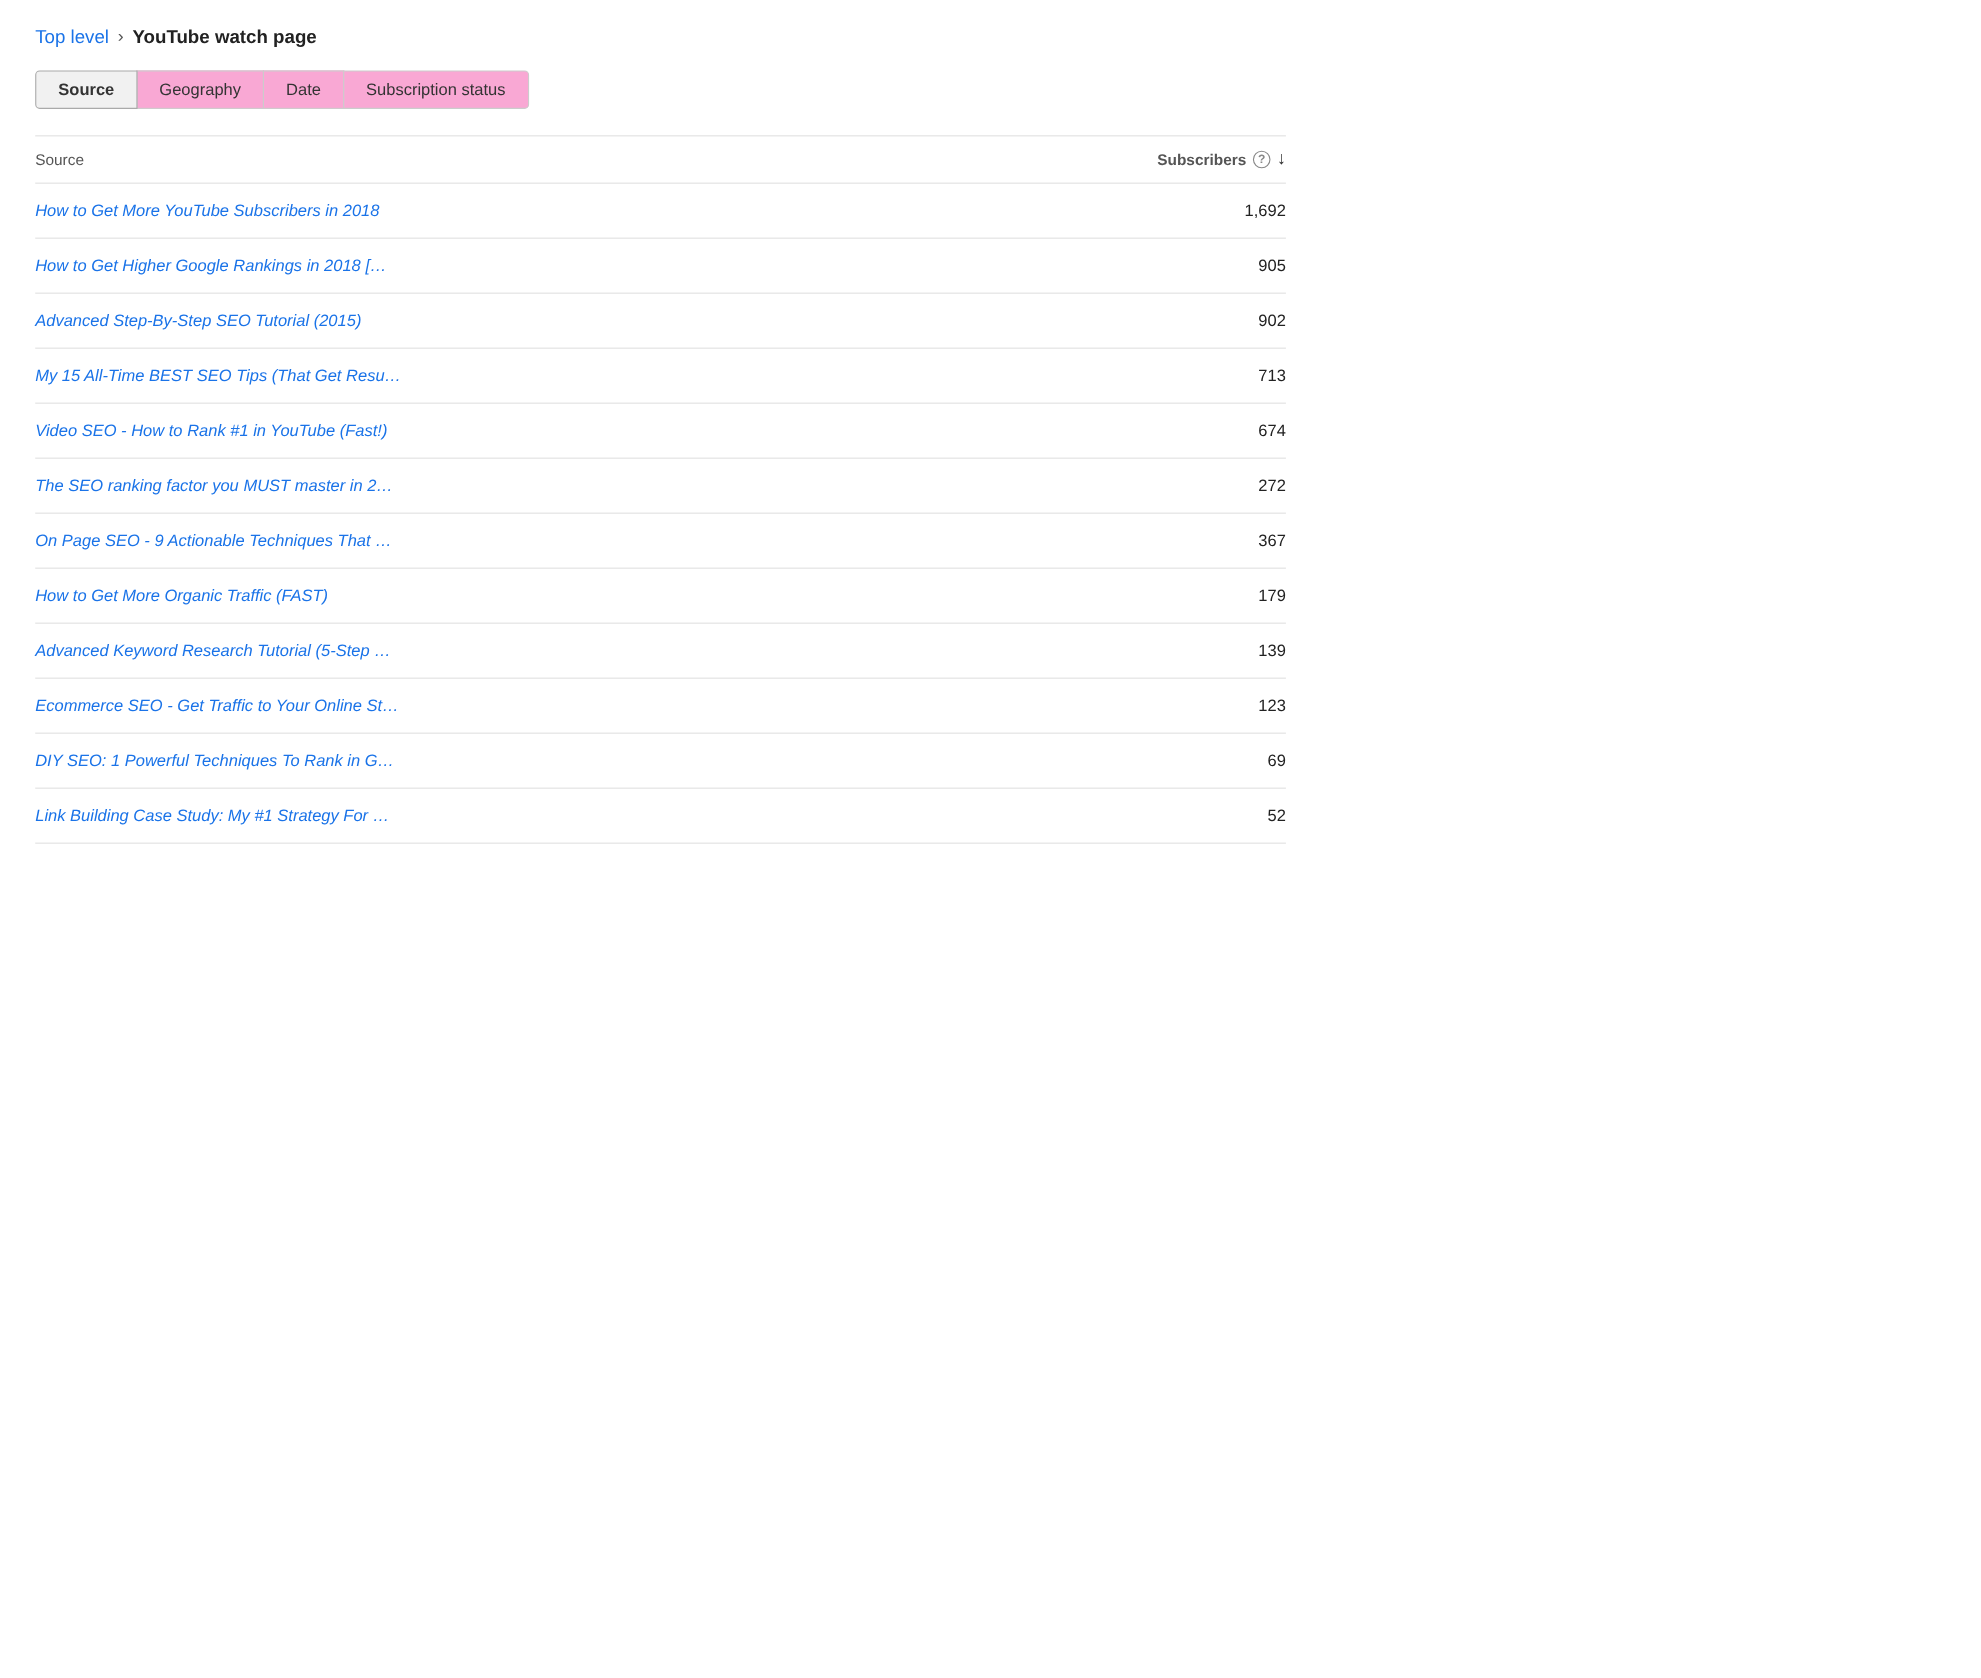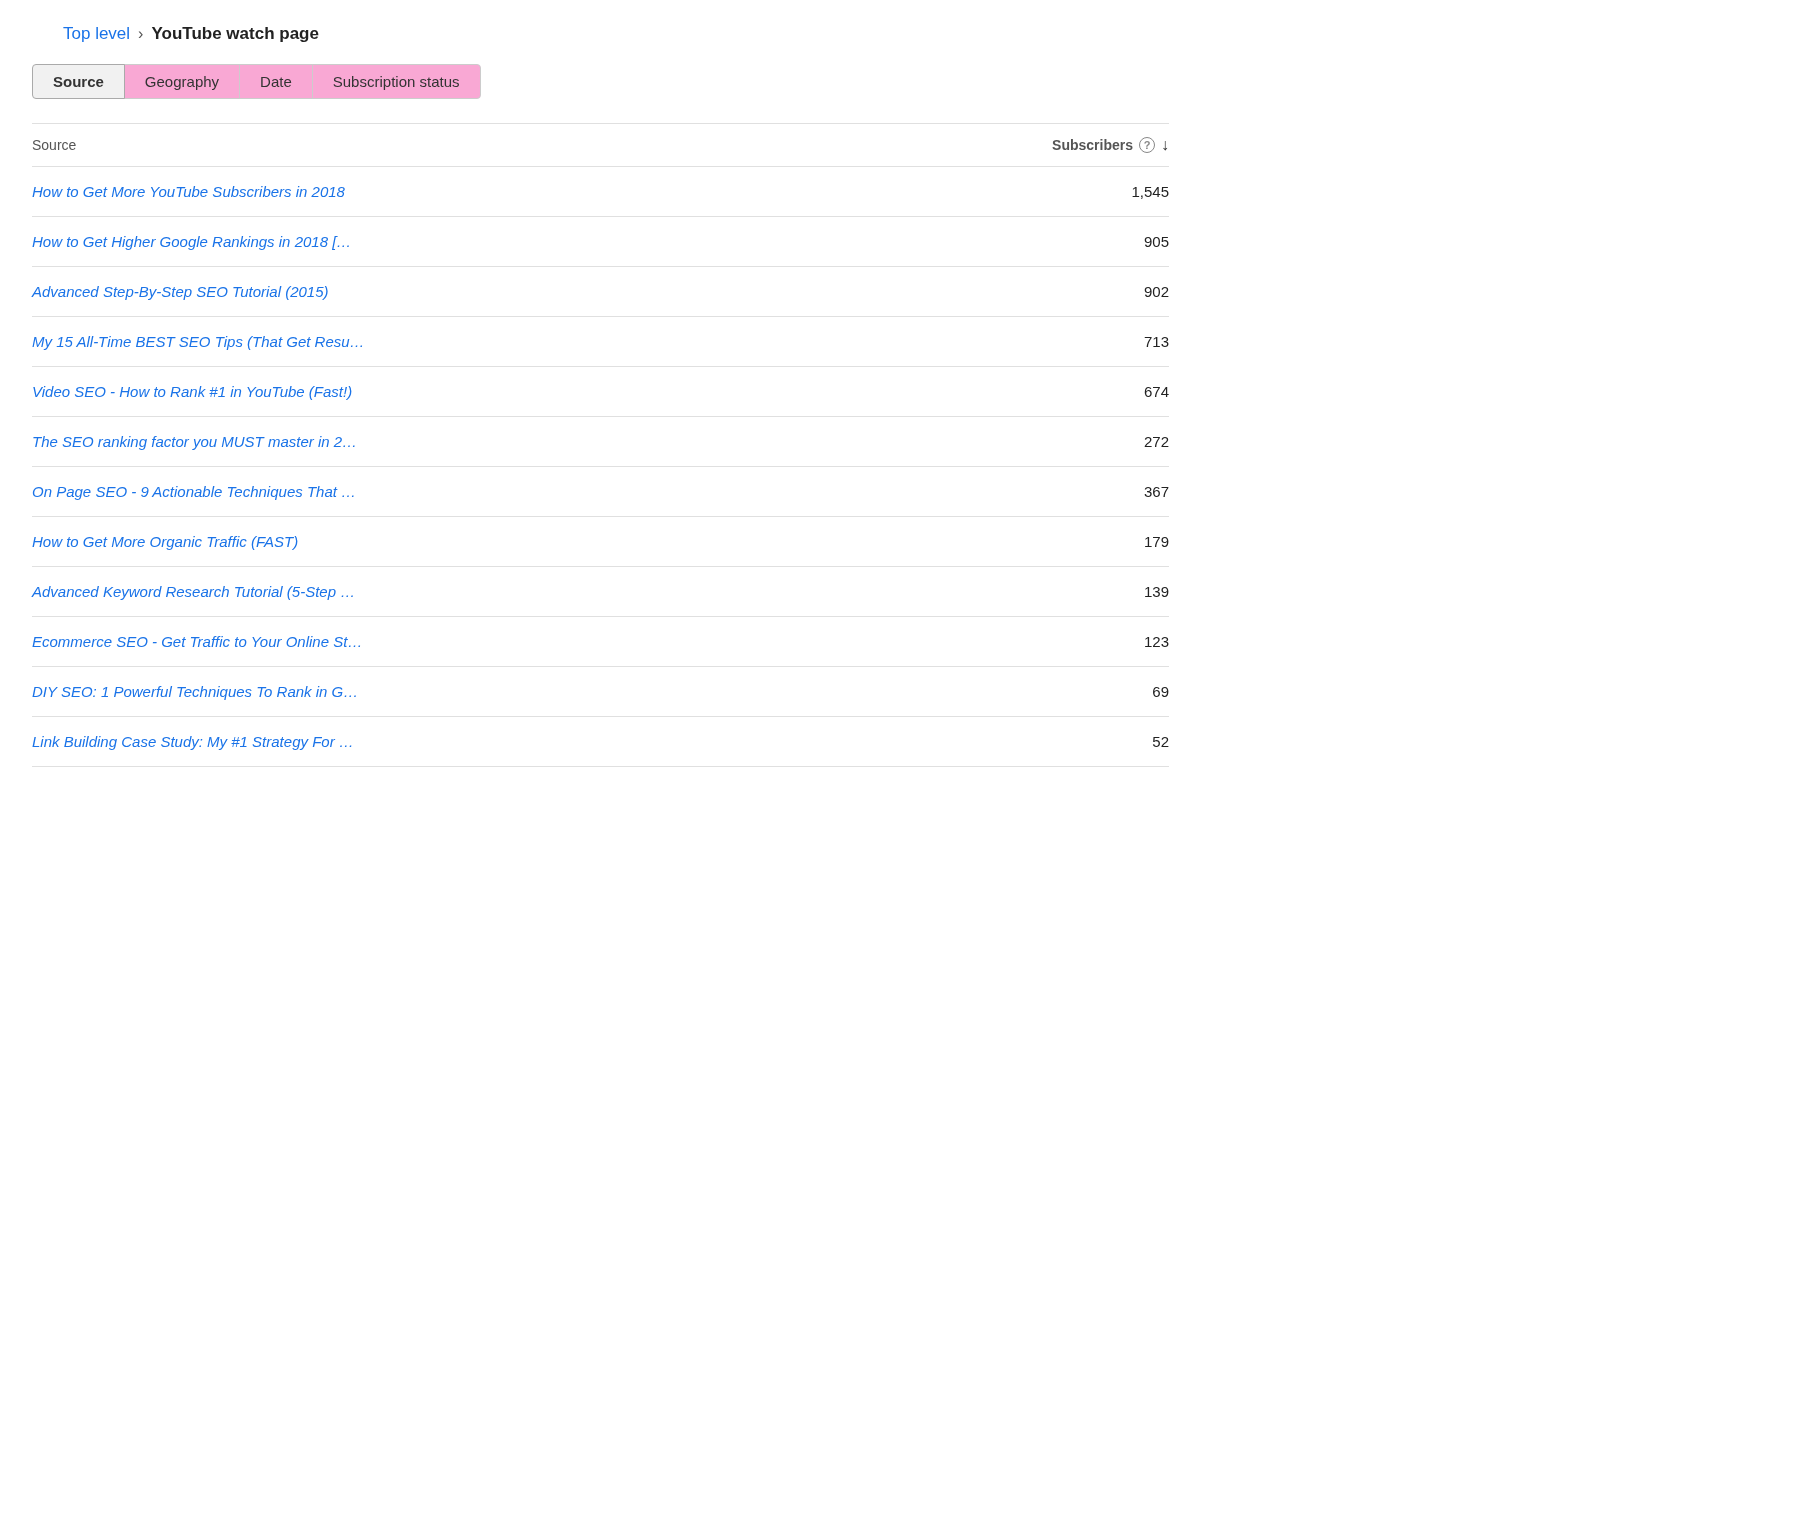--- a/index.html
+++ b/index.html
@@ -16,21 +16,20 @@
       width: 1201px;
       padding: 24px 32px;
     }
 
     .breadcrumb {
       display: flex;
       align-items: center;
       gap: 8px;
       margin-bottom: 20px;
       font-size: 17px;
-      margin-left: 31px;
     }
 
     .breadcrumb-top-level {
       color: #1a73e8;
       cursor: pointer;
       text-decoration: none;
     }
 
     .breadcrumb-separator {
       color: #555;
@@ -173,21 +172,21 @@
     <span class="table-header-source">Source</span>
     <div class="table-header-subscribers">
       <span>Subscribers</span>
       <span class="help-icon">?</span>
       <span class="sort-icon">↓</span>
     </div>
   </div>
   <div id="table-rows">
       <div class="table-row">
         <a class="row-source-link">How to Get More YouTube Subscribers in 2018</a>
-        <span class="row-count">1,545</span>
+        <span class="row-count">1,692</span>
       </div>
       <div class="table-row">
         <a class="row-source-link">How to Get Higher Google Rankings in 2018 […</a>
         <span class="row-count">905</span>
       </div>
       <div class="table-row">
         <a class="row-source-link">Advanced Step-By-Step SEO Tutorial (2015)</a>
         <span class="row-count">902</span>
       </div>
       <div class="table-row">

